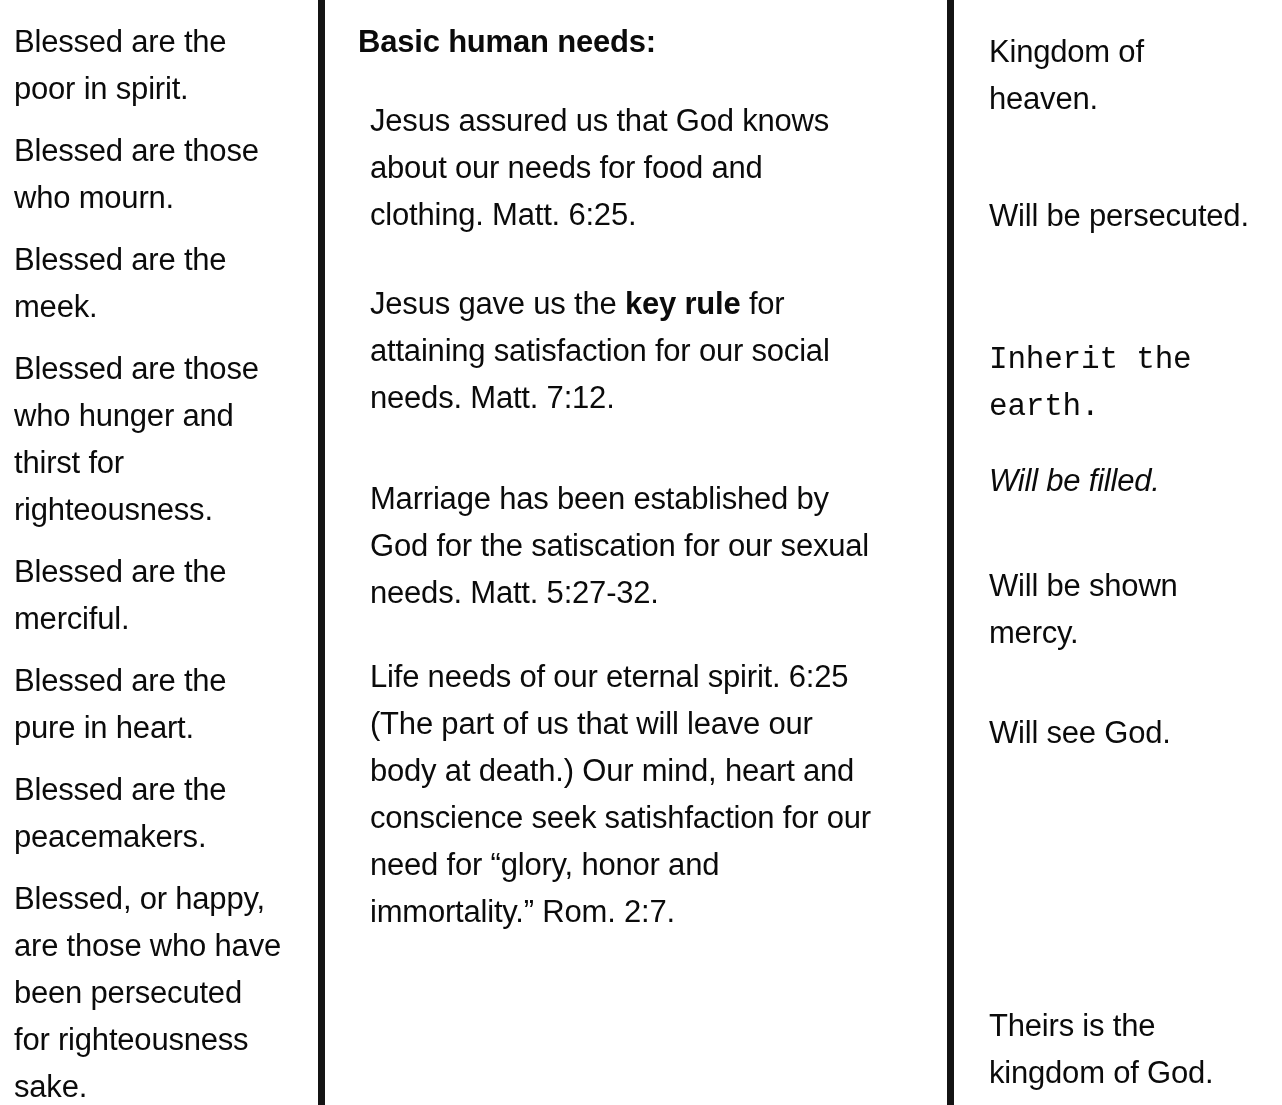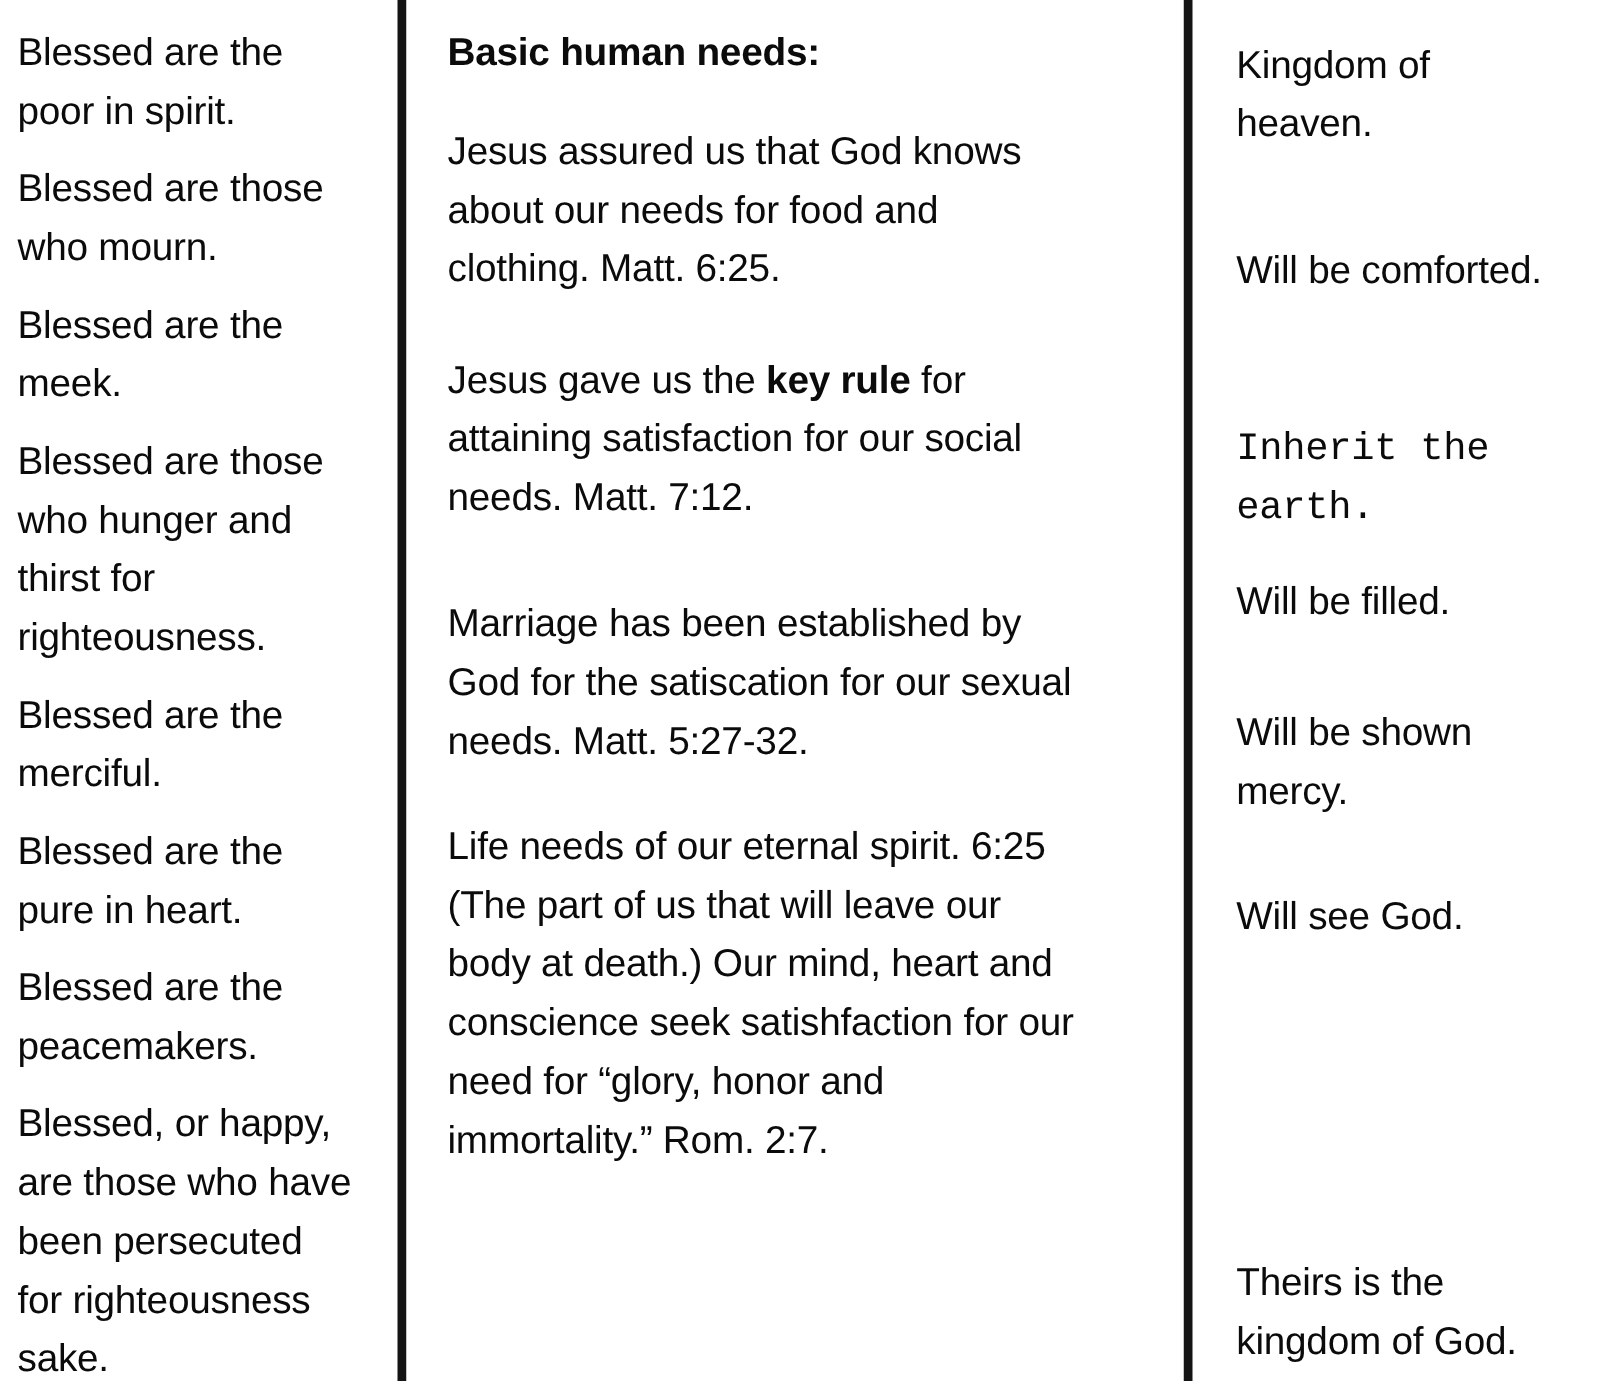--- a/index.html
+++ b/index.html
@@ -37,36 +37,36 @@
   .col-right {
     flex: 1;
     position: relative;
   }
   .txt { white-space: pre-line; }
   .beatitude { margin: 0 0 15px 0; }
   .mid-heading {
     font-weight: bold;
     margin: 0 0 32px 0;
   }
-  .mid-para { margin: 0; }
+  .mid-para { margin: 12px; }
   .gap-a { margin-bottom: 42px; }
   .gap-b { margin-bottom: 31px; }
   .gap-c { margin-bottom: 54px; }
   .gap-d { margin-bottom: 37px; }
   .bold-inline { font-weight: bold; }
   .reward {
     position: absolute;
     left: 35px;
     right: 4px;
     margin: 0;
   }
   .r0 { top: 28px; }
   .r1 { top: 192px; }
   .r2 { top: 336px; font-family: Liberation Mono, monospace; }
-  .r3 { top: 457px; }
+  .r3 { top: 457px; font-style: italic; }
   .r4 { top: 562px; }
   .r5 { top: 709px; }
   .r6 { top: 842px; }
   .r7 { top: 1002px; }
 </style>
 </head>
 <body>
 
 <div class="page">
 
@@ -113,21 +113,21 @@
 conscience seek satishfaction for our
 need for “glory, honor and
 immortality.” Rom. 2:7.</p>
   </div>
 
   <div class="divider"></div>
 
   <div class="col col-right">
     <p class="reward txt r0">Kingdom of
 heaven.</p>
-    <p class="reward txt r1">Will be comforted.</p>
+    <p class="reward txt r1">Will be persecuted.</p>
     <p class="reward txt r2">Inherit the earth.</p>
     <p class="reward txt r3">Will be filled.</p>
     <p class="reward txt r5">Will see God.</p>
     <p class="reward txt r4">Will be shown
 mercy.</p>
     <p class="reward txt r7">Theirs is the
 kingdom of God.</p>
   </div>
 
 </div>

